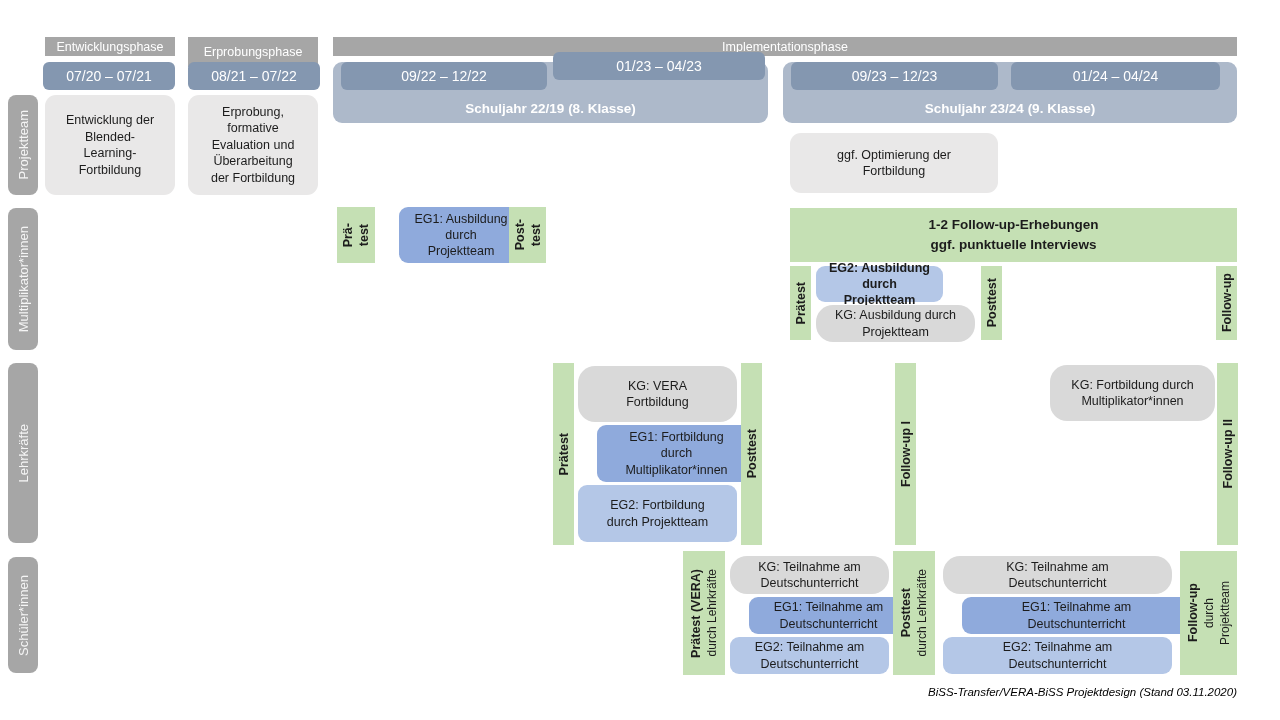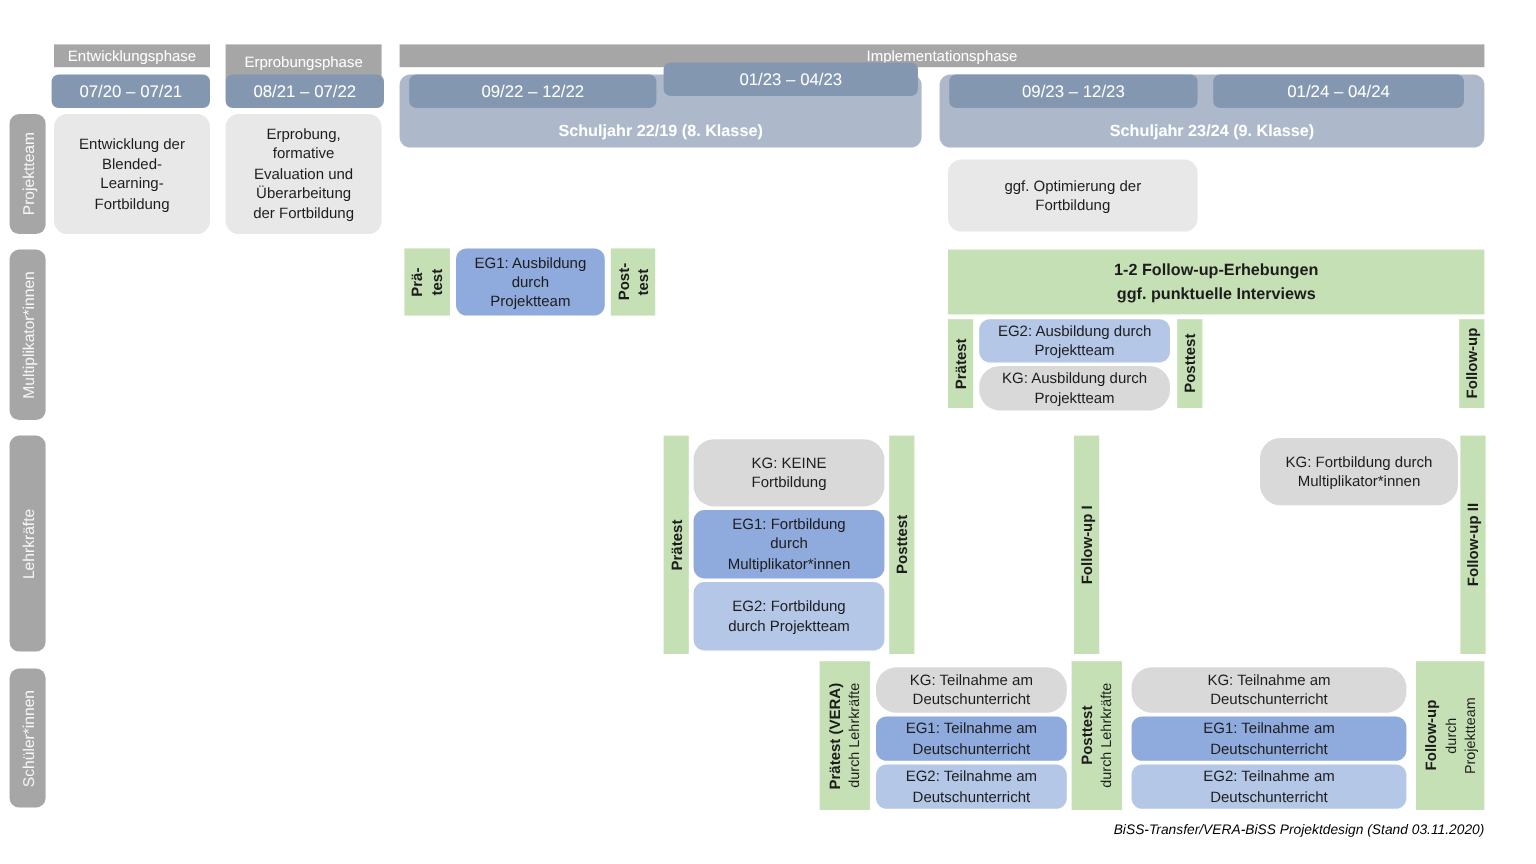--- a/index.html
+++ b/index.html
@@ -17,21 +17,21 @@
         display:flex;align-items:center;justify-content:center;}
   
   .side{background:#A6A6A6;border-radius:8px;display:flex;align-items:center;justify-content:center;}
   .side .vtext{color:#f5f5f5;font-size:13px;}
   
   .gbox{background:#E9E8E8;border-radius:11px;display:flex;align-items:center;justify-content:center;
         text-align:center;font-size:12.5px;line-height:1.32;white-space:pre-line;}
   
   .ebox{border-radius:9px;display:flex;align-items:center;justify-content:center;text-align:center;
         font-size:12.5px;line-height:1.3;white-space:pre-line;}
-  .blue1{background:#8FAADC;}
+  .blue1{background:#8FAADC;margin-left:19px;}
   .blue2{background:#B4C7E7;}
   .grayb{background:#D9D9D9;border-radius:17px;}
   
   .vbar{background:#C5E0B4;display:flex;align-items:center;justify-content:center;gap:2px;}
   .banner{background:#C5E0B4;display:flex;align-items:center;justify-content:center;text-align:center;
           font-weight:bold;font-size:13.5px;line-height:1.45;white-space:pre-line;}
   .vtext{writing-mode:vertical-rl;transform:rotate(180deg);white-space:nowrap;font-size:12.5px;}
   .bold{font-weight:bold;}
   .small{font-size:12px;}
   .caption{font-style:italic;font-size:11.5px;color:#000;text-align:right;}
@@ -93,35 +93,35 @@
 Projektteam</div>
   <div class="abs vbar" style="left:509px;top:207px;width:37px;height:56px;">
     <span class="vtext bold">Post-</span>
     <span class="vtext bold">test</span>
   </div>
   <div class="abs banner" style="left:790px;top:208px;width:447px;height:54px;">1-2 Follow-up-Erhebungen
 ggf. punktuelle Interviews</div>
   <div class="abs vbar" style="left:790px;top:266px;width:21px;height:74px;">
     <span class="vtext bold">Prätest</span>
   </div>
-  <div class="abs ebox blue2" style="left:816px;top:266px;width:159px;height:36px;">EG2: Ausbildung durch
+  <div class="abs ebox blue2" style="left:816px;top:266px;width:127px;height:36px;font-weight:bold;">EG2: Ausbildung durch
 Projektteam</div>
   <div class="abs ebox grayb" style="left:816px;top:305px;width:159px;height:37px;">KG: Ausbildung durch
 Projektteam</div>
   <div class="abs vbar" style="left:981px;top:266px;width:21px;height:74px;">
     <span class="vtext bold">Posttest</span>
   </div>
   <div class="abs vbar" style="left:1216px;top:266px;width:21px;height:74px;">
     <span class="vtext bold">Follow-up</span>
   </div>
 
   <div class="abs vbar" style="left:553px;top:363px;width:21px;height:182px;">
     <span class="vtext bold">Prätest</span>
   </div>
-  <div class="abs ebox grayb" style="left:578px;top:366px;width:159px;height:56px;">KG: KEINE
+  <div class="abs ebox grayb" style="left:578px;top:366px;width:159px;height:56px;">KG: VERA
 Fortbildung</div>
   <div class="abs ebox blue1" style="left:578px;top:425px;width:159px;height:57px;">EG1: Fortbildung
 durch
 Multiplikator*innen</div>
   <div class="abs ebox blue2" style="left:578px;top:485px;width:159px;height:57px;">EG2: Fortbildung
 durch Projektteam</div>
   <div class="abs vbar" style="left:741px;top:363px;width:21px;height:182px;">
     <span class="vtext bold">Posttest</span>
   </div>
   <div class="abs vbar" style="left:895px;top:363px;width:21px;height:182px;">

